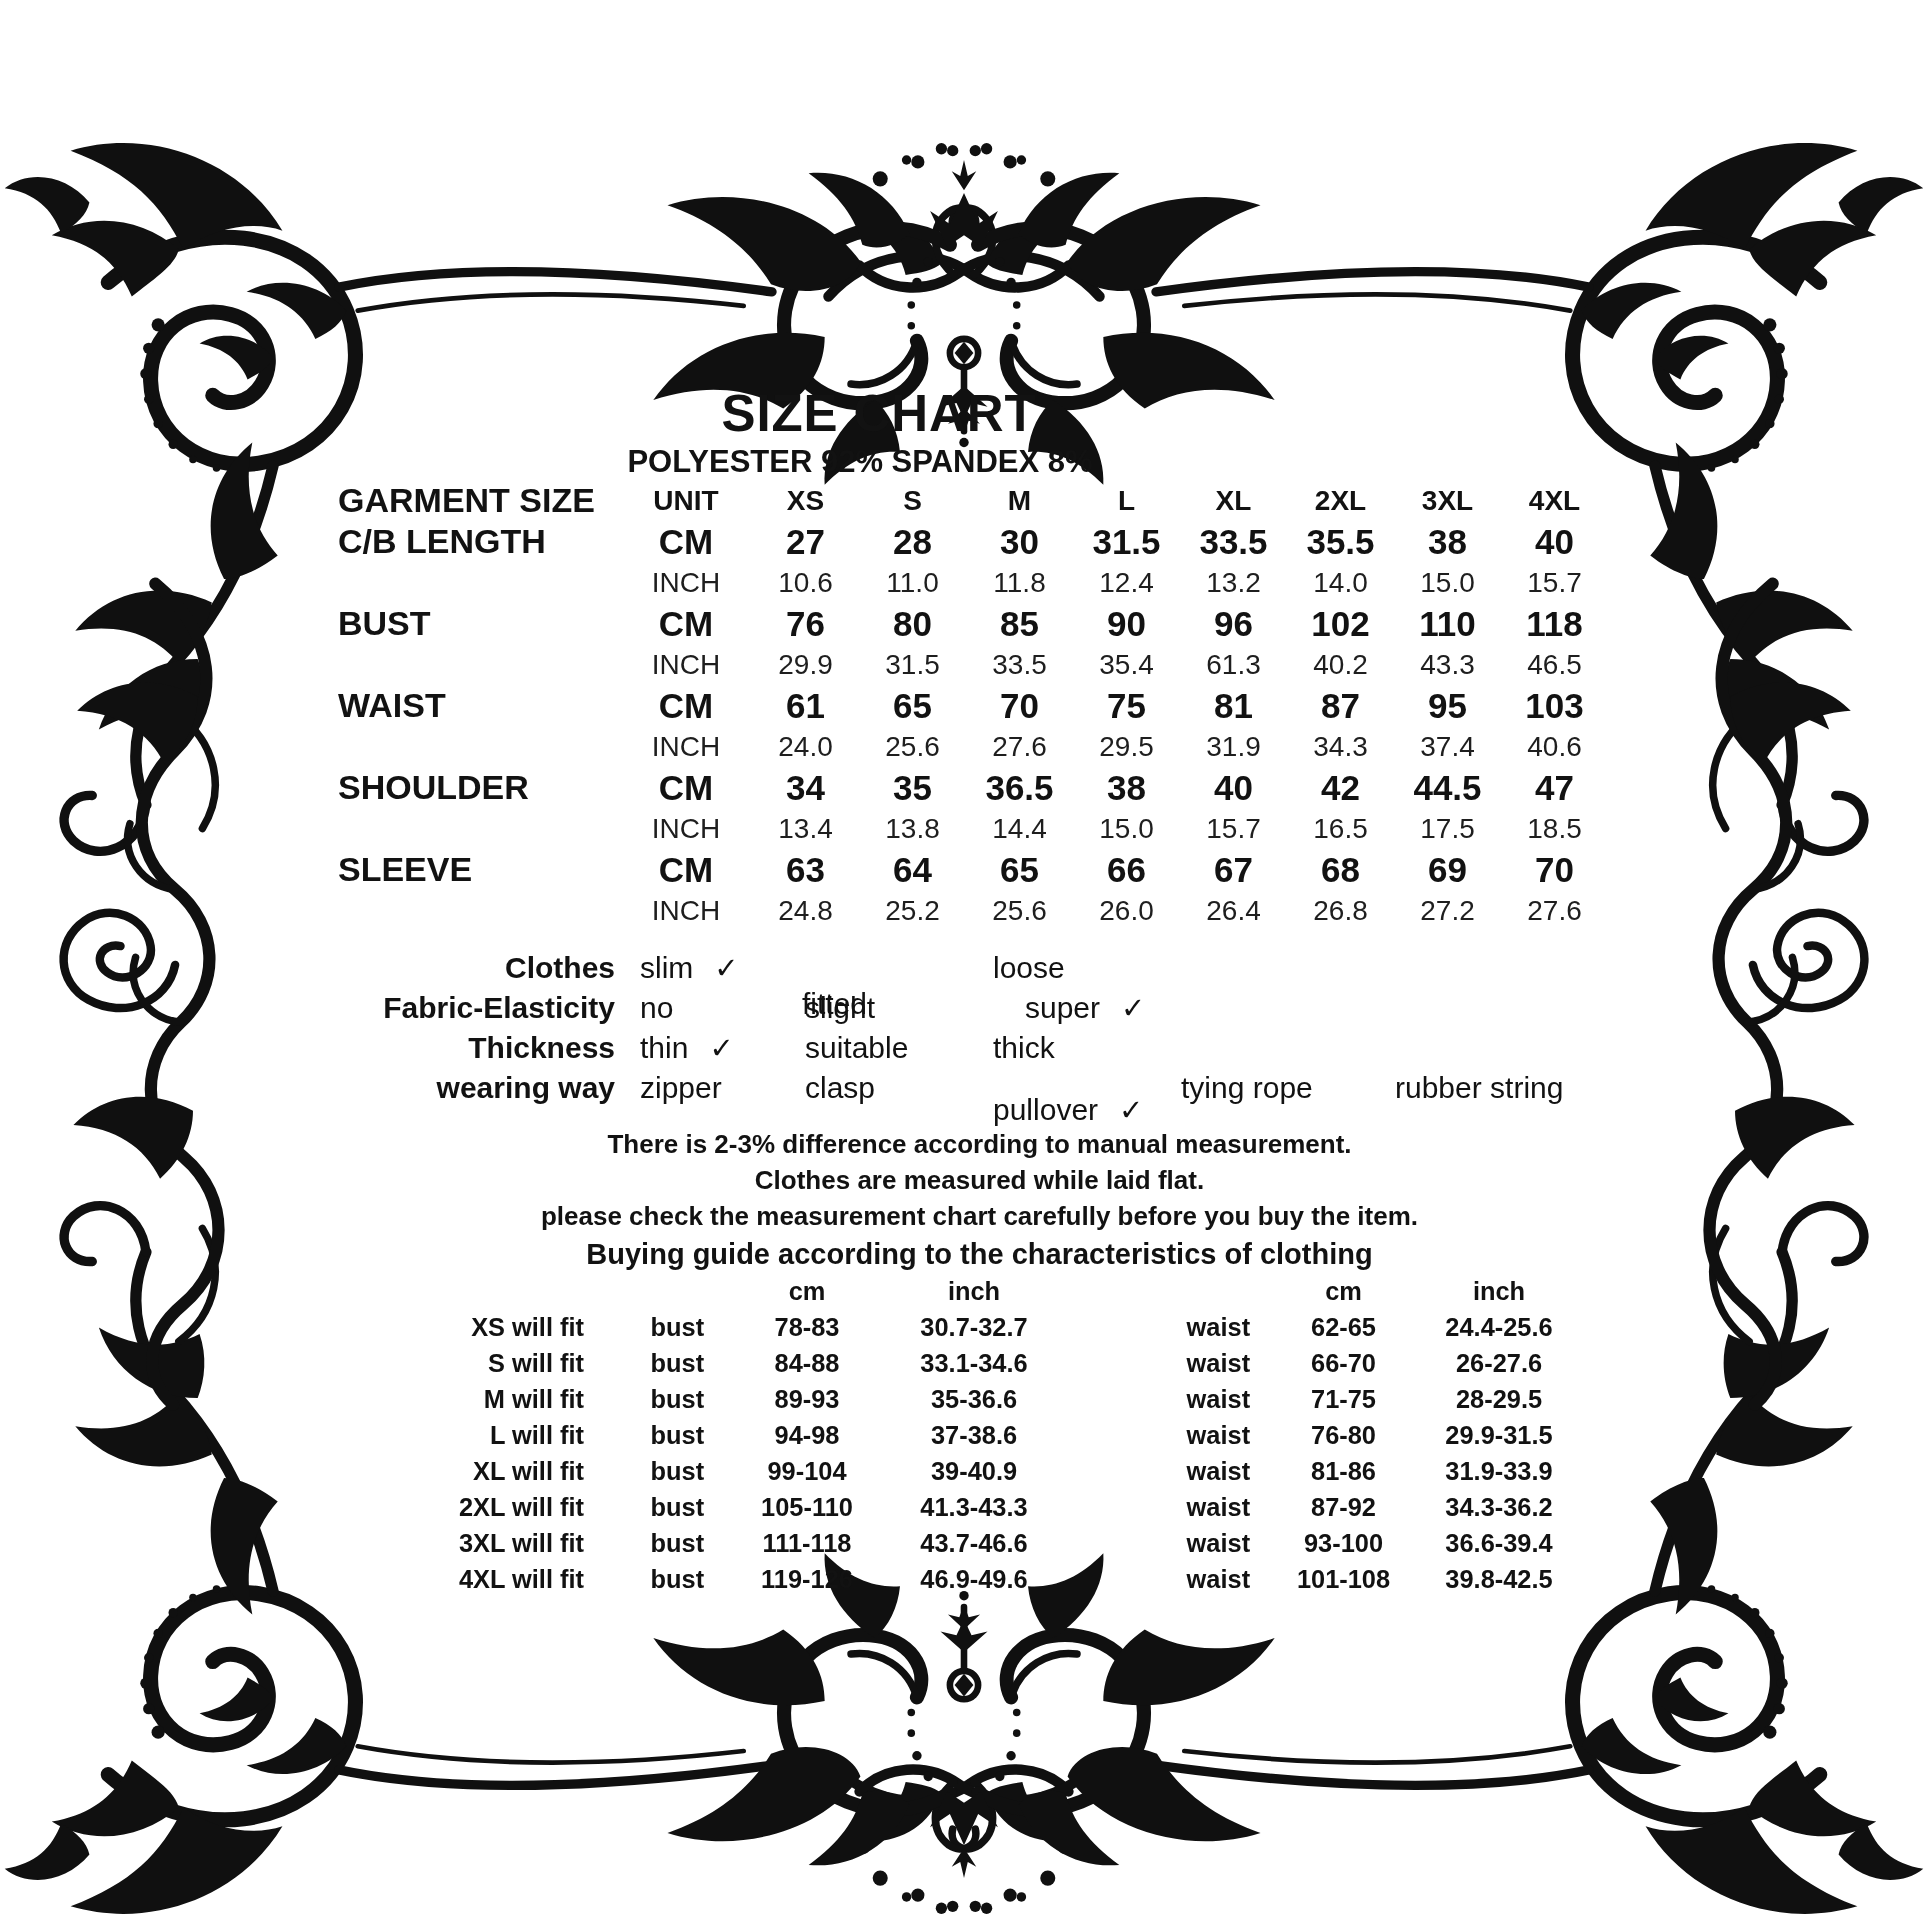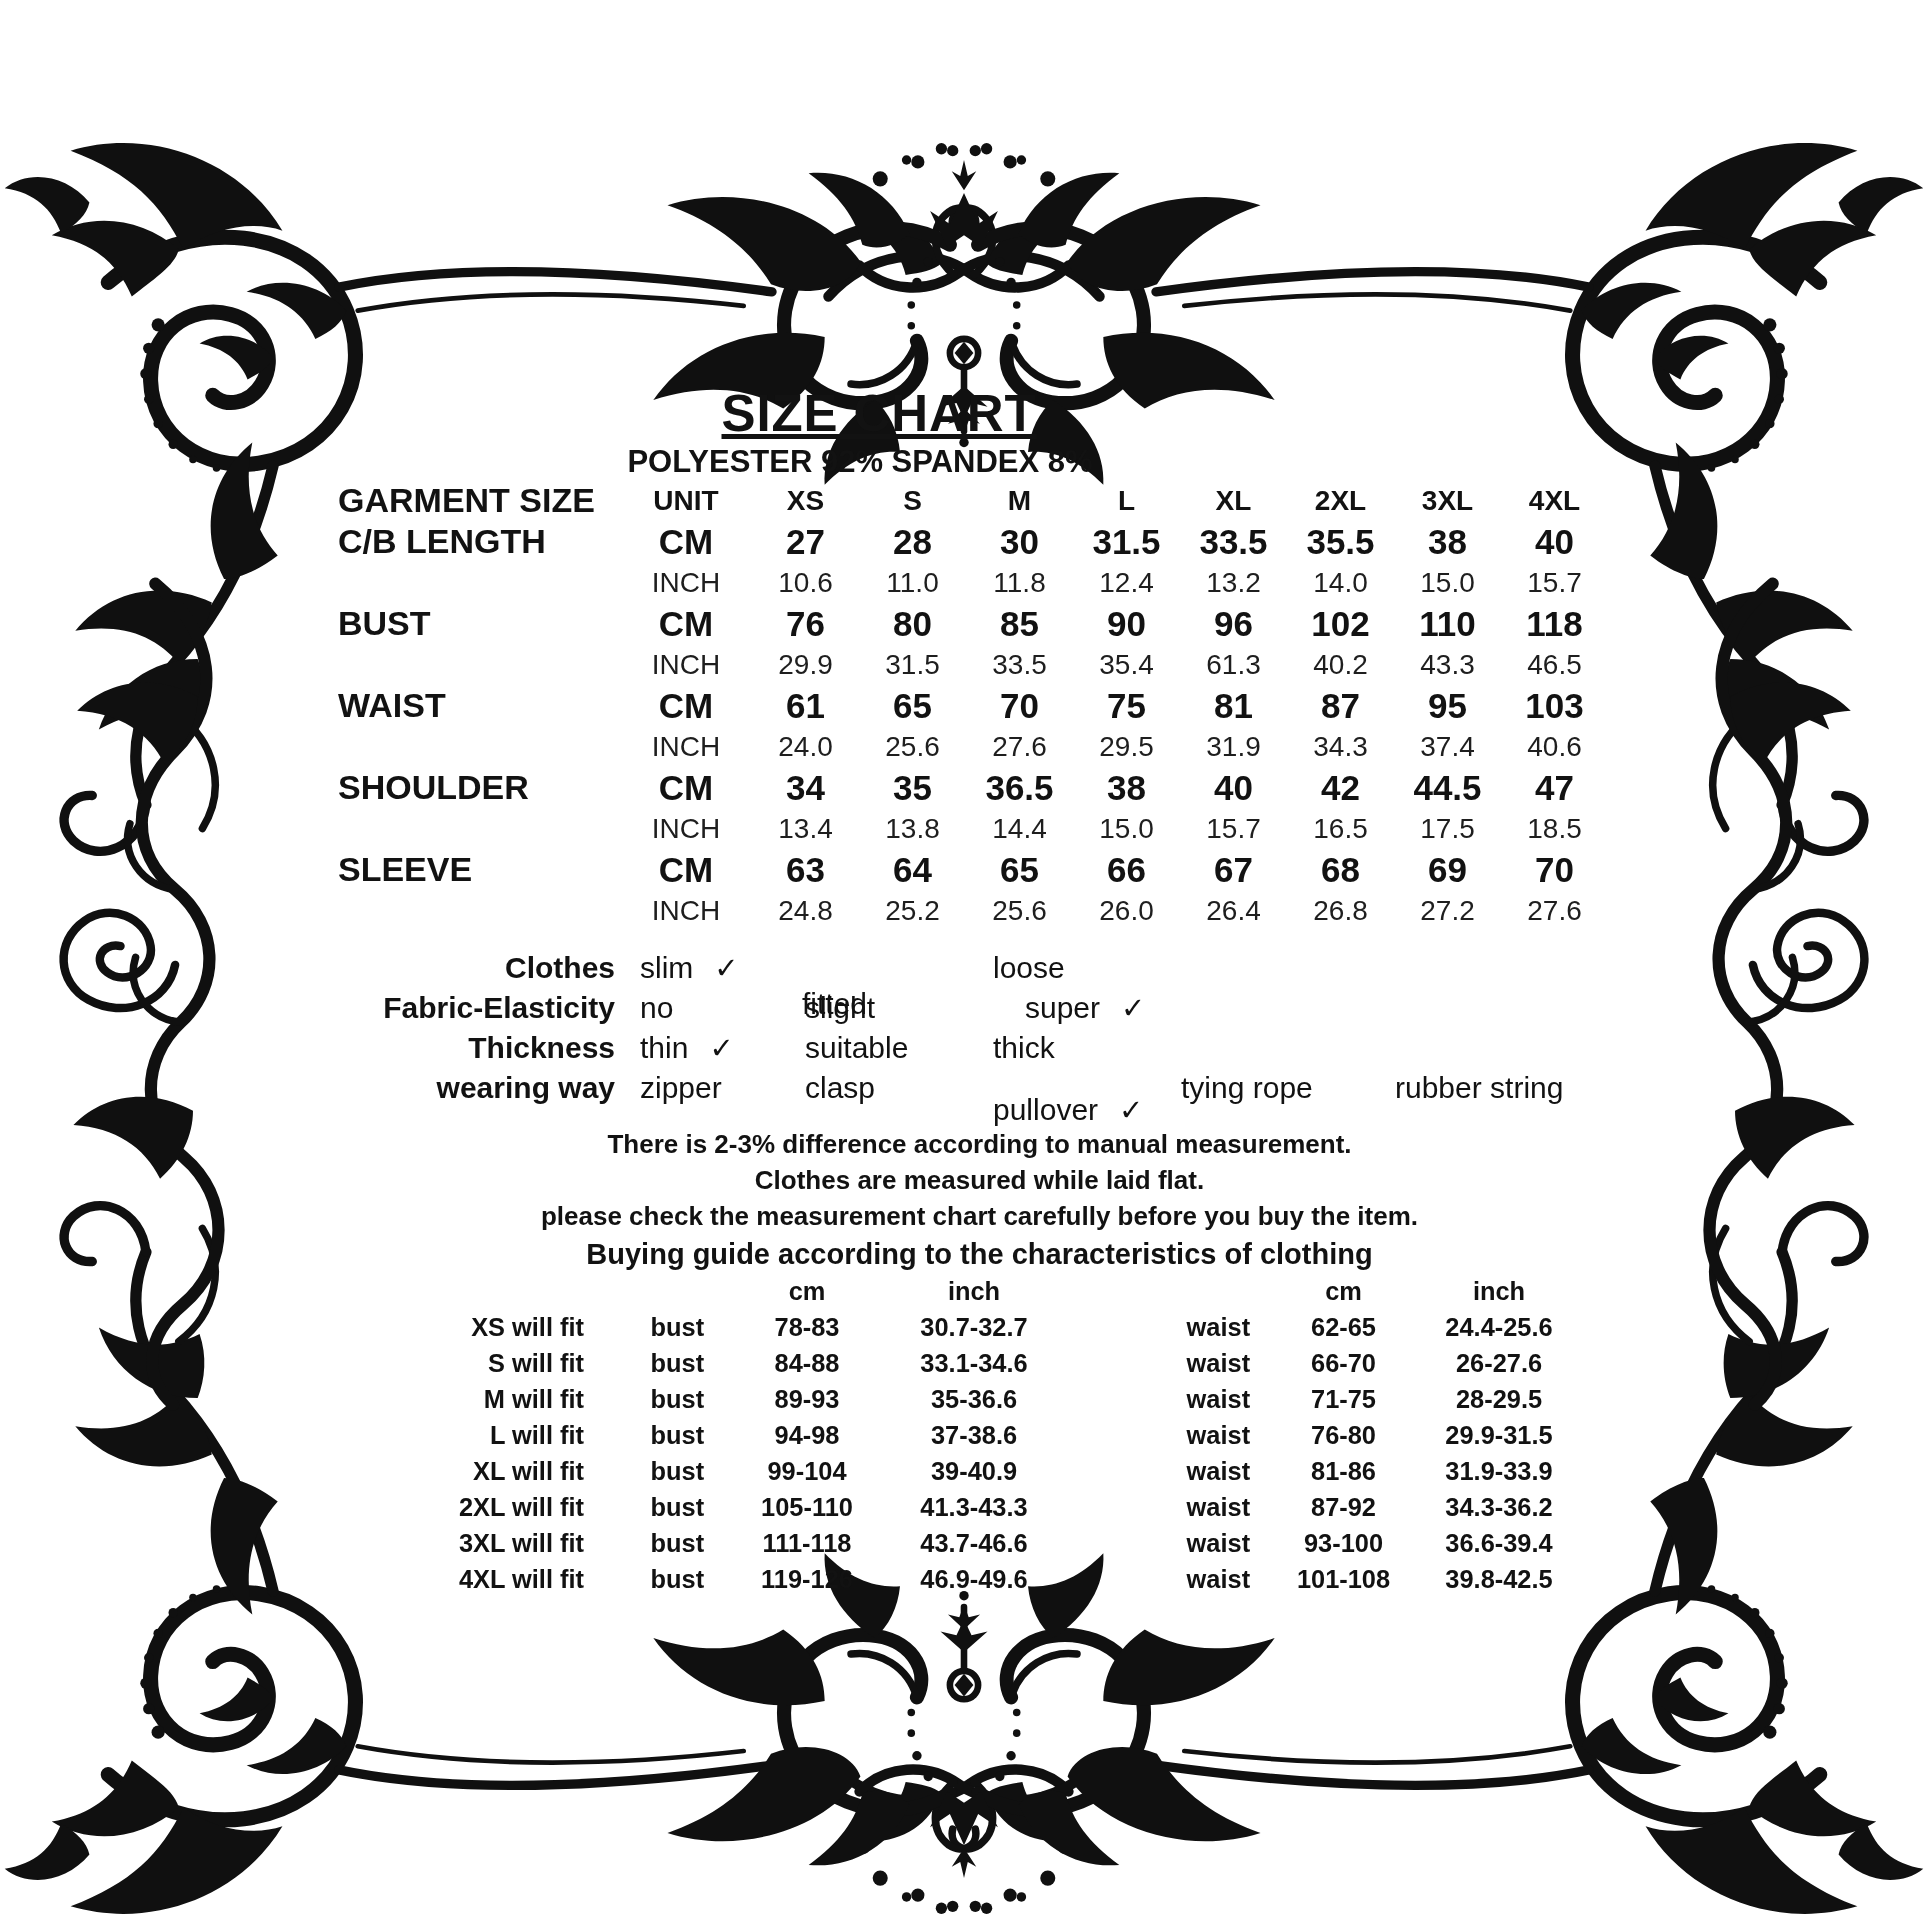--- a/index.html
+++ b/index.html
@@ -7,21 +7,21 @@
     width:1928px;height:1928px;position:relative;overflow:hidden;
     background:#ffffff;color:#121212;
     font-family:"Liberation Sans", sans-serif;
   }
   .abs{position:absolute;}
   
   #border-svg{position:absolute;left:0;top:0;width:1928px;height:1928px;}
   .os{fill:none;stroke:#101010;stroke-linecap:round;}
   .of{fill:#101010;stroke:none;}
   
-  .title{left:0;top:384px;width:1758px;text-align:center;font-size:51px;font-weight:800;letter-spacing:0.9px;text-decoration:underline;}
+  .title{left:0;top:384px;width:1758px;text-align:center;font-size:51px;font-weight:800;letter-spacing:0.9px;}
   .subtitle{left:0;top:444px;width:1720px;text-align:center;font-size:31px;font-weight:700;}
   
   #size-table{left:338px;top:480px;display:grid;grid-template-columns:282px 132px repeat(8,107px);}
   #size-table > div{height:41px;display:flex;align-items:center;justify-content:center;}
   .c-lab{justify-content:flex-start !important;font-weight:700;font-size:34px;}
   .c-hdr{font-weight:700;font-size:28px;}
   .c-cm{font-weight:700;font-size:35px;}
   .c-inch{font-weight:400;font-size:28px;color:#1e1e1e;}
   
   #attributes{left:338px;top:948px;width:1337px;}

